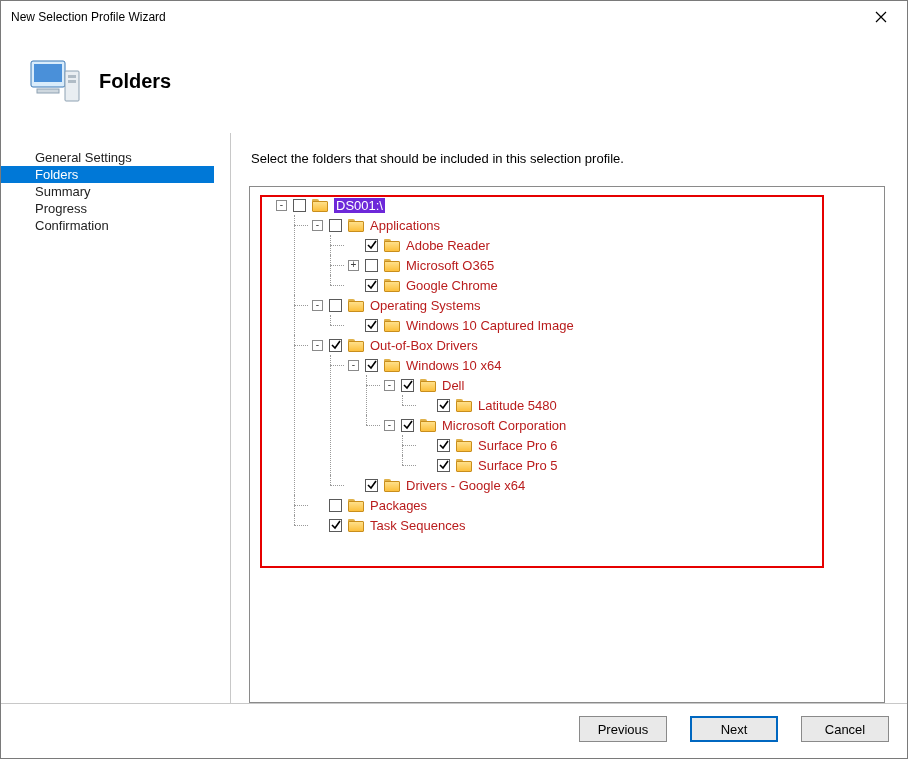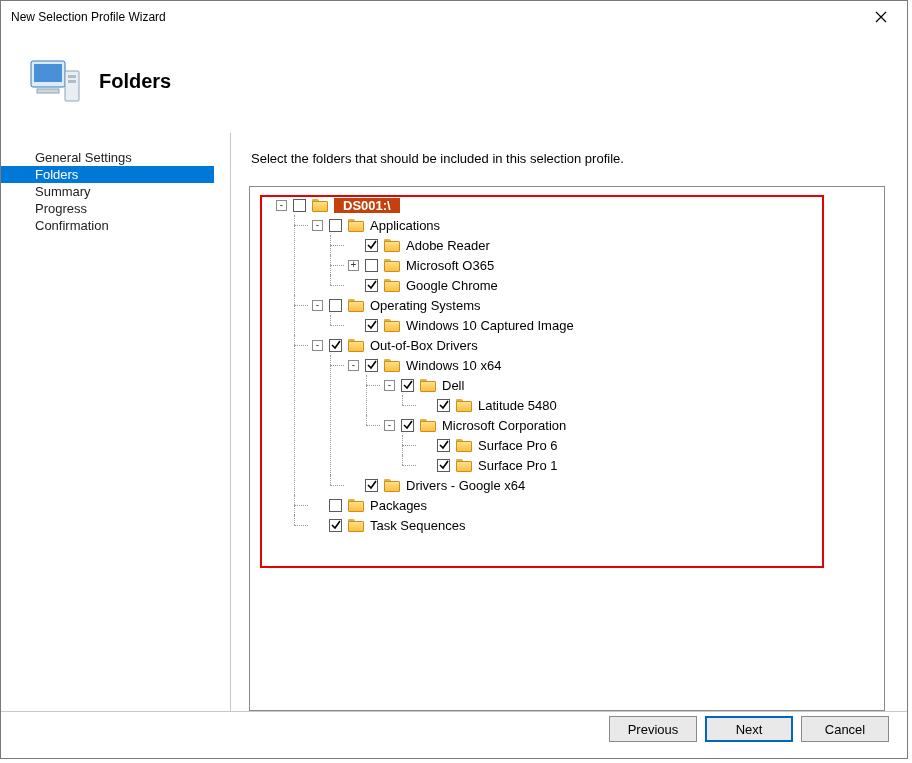--- a/index.html
+++ b/index.html
@@ -101,25 +101,25 @@
   .folder{
     width:16px;height:14px;display:inline-block;margin:0 4px 0 2px;position:relative;vertical-align:middle;
   }
   .folder::before{
     content:"";position:absolute;left:0;top:1px;width:7px;height:3px;background:#e0b24a;border-radius:1px 2px 0 0;
   }
   .folder::after{
     content:"";position:absolute;left:0;top:3px;width:16px;height:11px;
     background:linear-gradient(#ffe08a,#fbbf3c);border:1px solid #c98e1c;box-sizing:border-box;border-radius:1px;
   }
-  .node-label{font-size:13px;color:#000000;}
-  .node-label.selected{background:#c2410c;color:#fff;padding:0 9px;font-weight:bold;}
+  .node-label{font-size:13px;color:#b91c1c;}
+  .node-label.selected{background:#6d28d9;color:#fff;padding:0 2px;}
   .footer{
-    padding:4px 18px 16px 0;border-top:1px solid #c8c8c8;
-    display:flex;justify-content:flex-end;gap:8px;align-items:center;
+    padding:12px 18px 16px 0;border-top:1px solid #c8c8c8;
+    display:flex;justify-content:flex-end;gap:23px;align-items:center;
   }
   .btn{
     width:88px;height:26px;font-size:13px;
     background:#e9e9e9;border:1px solid #8a8a8a;color:#000;cursor:pointer;
   }
   .btn.primary{border:2px solid #0067c0;background:#e9e9e9;}
 </style>
 </head>
 <body>
 
@@ -282,21 +282,21 @@
                                   <span class="node-label">Surface Pro 6</span>
                                 </span></li>
                               <li><span class="node-row">
                                   <span class="expander empty"></span>
                                   <span class="cb checked">
                                     <svg viewBox="0 0 10 10">
                                       <path d="M1 5 L4 8 L9 1" stroke="#000" stroke-width="1.6" fill="none"></path>
                                     </svg>
                                   </span>
                                   <span class="folder"></span>
-                                  <span class="node-label">Surface Pro 1</span>
+                                  <span class="node-label">Surface Pro 5</span>
                                 </span></li>
                             </ul></li>
                         </ul></li>
                       <li><span class="node-row">
                           <span class="expander empty"></span>
                           <span class="cb checked">
                             <svg viewBox="0 0 10 10">
                               <path d="M1 5 L4 8 L9 1" stroke="#000" stroke-width="1.6" fill="none"></path>
                             </svg>
                           </span>

